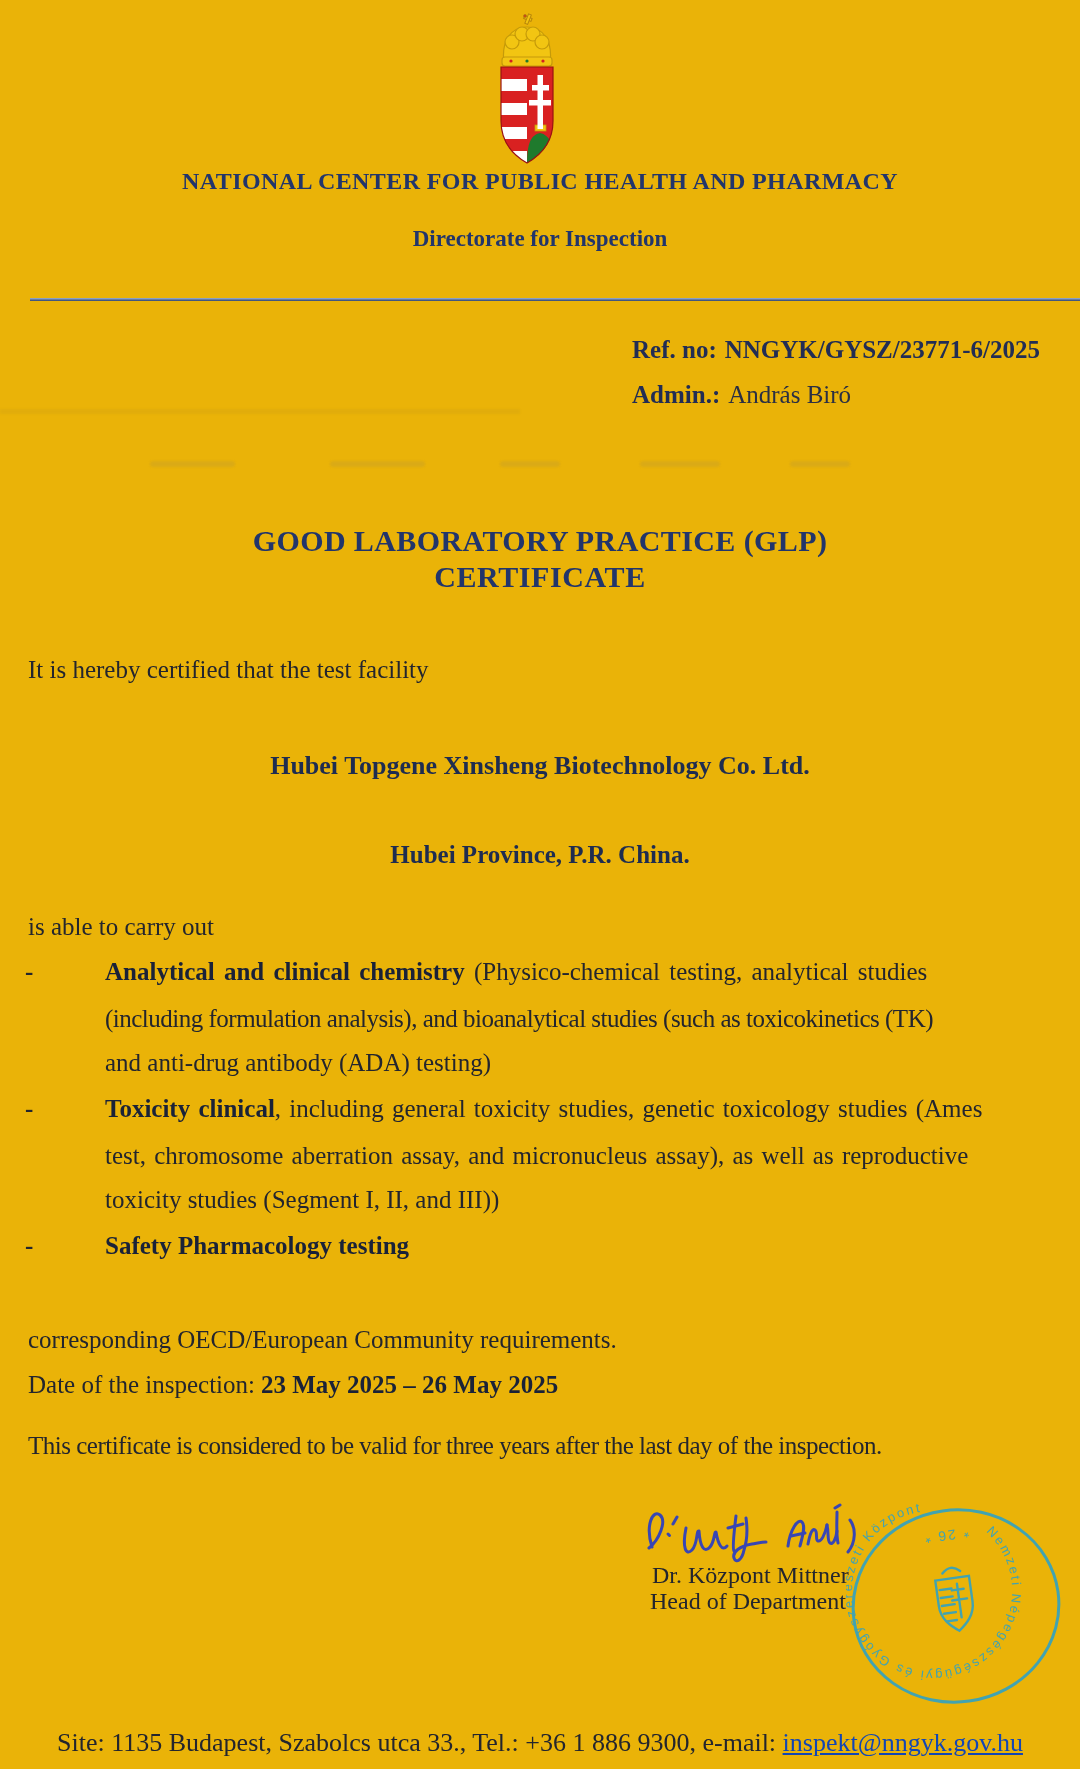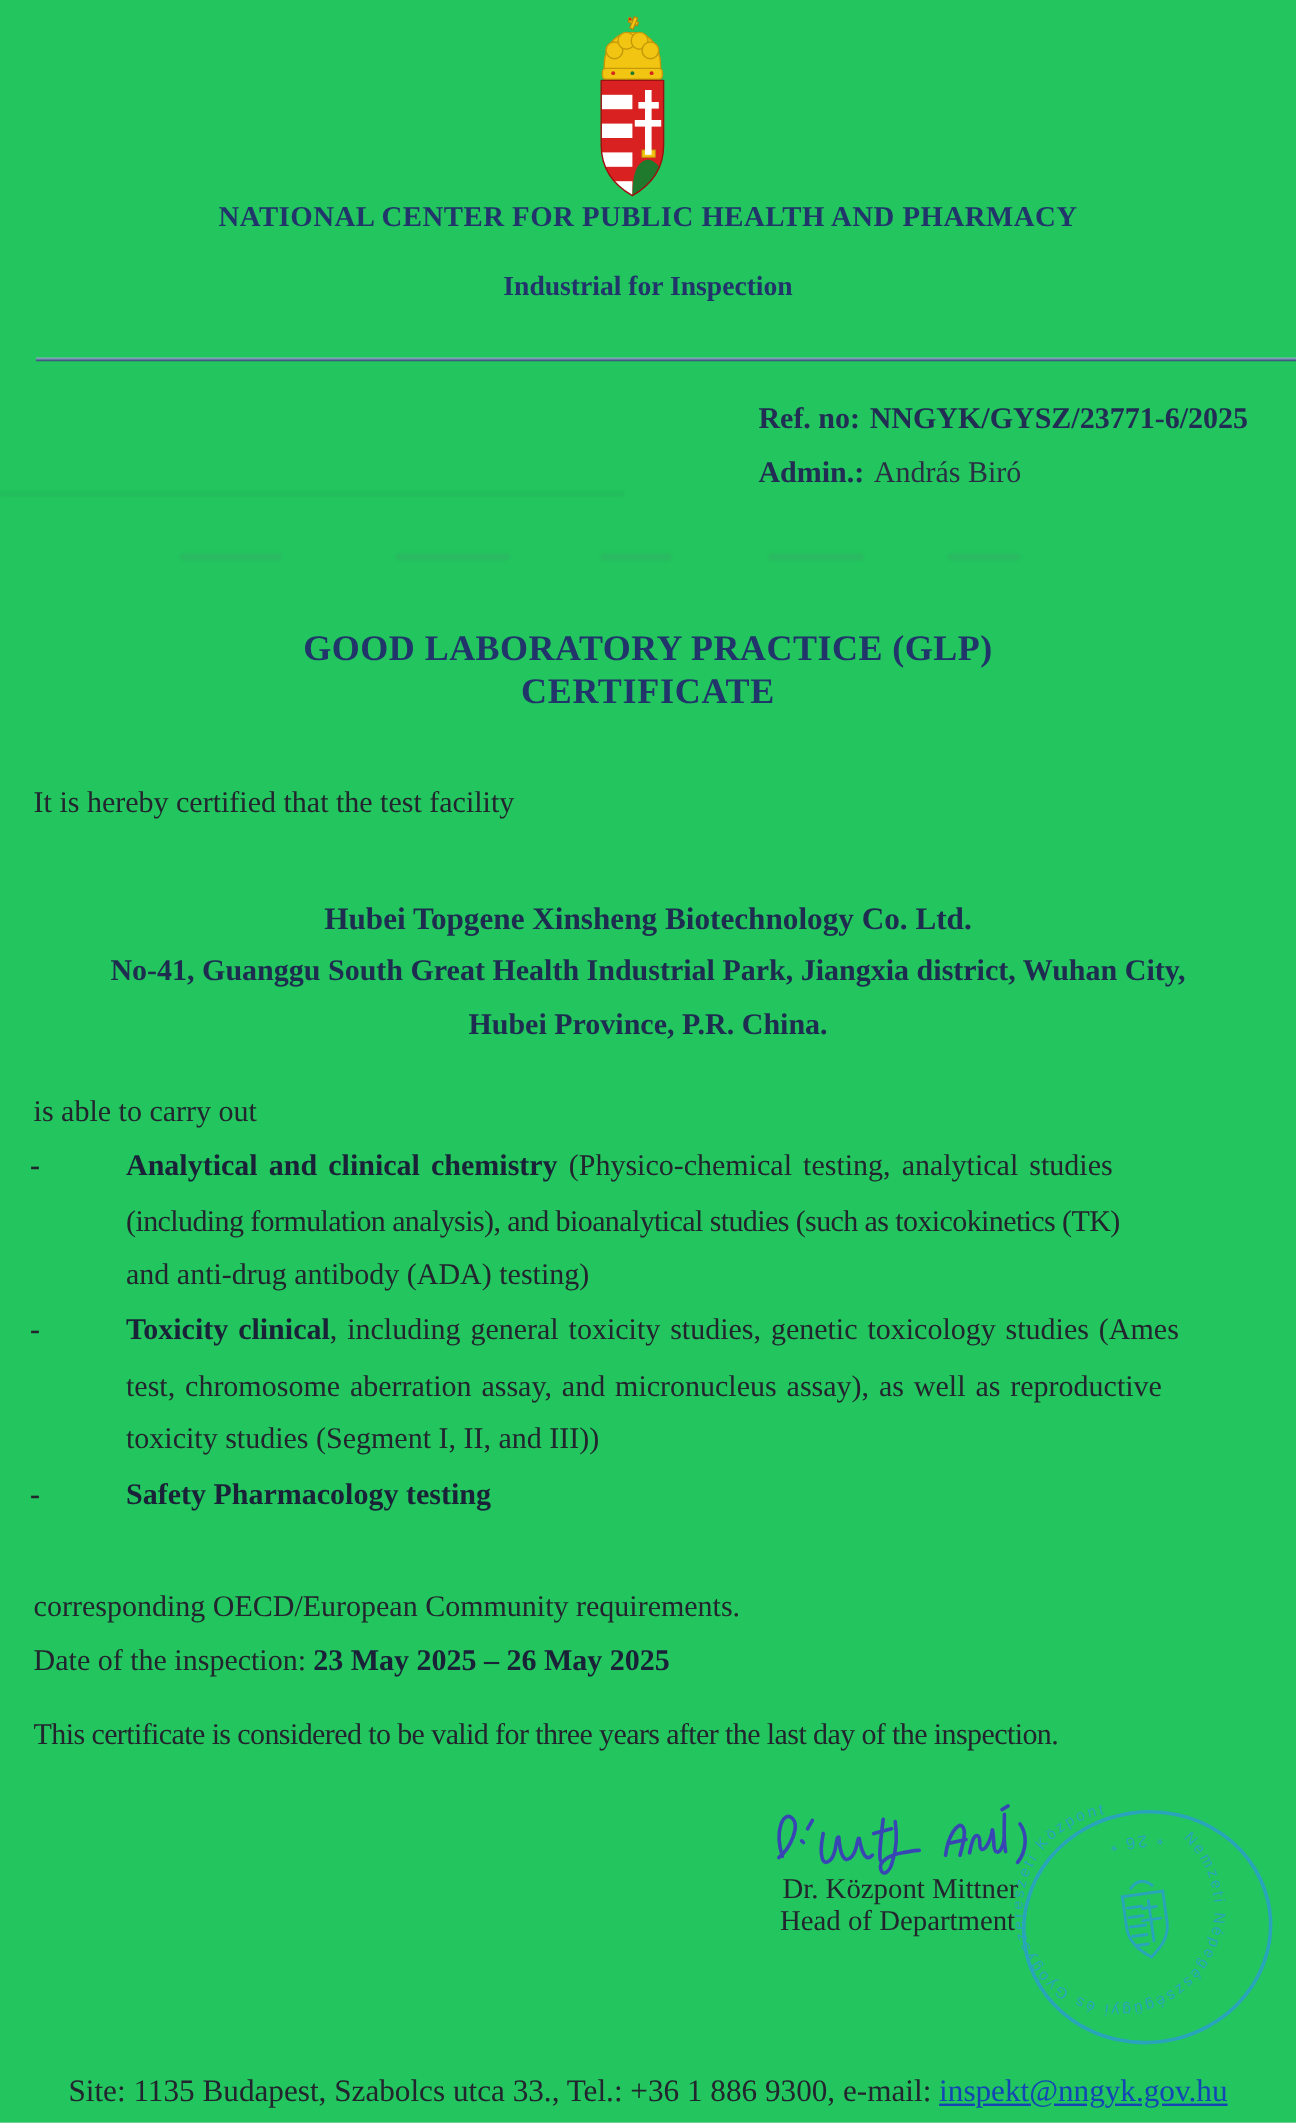--- a/index.html
+++ b/index.html
@@ -1,17 +1,17 @@
 <!DOCTYPE html>
 <html><head>
 <meta charset="utf-8">
 <style>
   html,body{margin:0;padding:0;background:#e8e8e8;}
   .page{
-    position:relative;width:1080px;height:1769px;background:#22c55e;
+    position:relative;width:1080px;height:1769px;background:#eab308;
     margin:0 auto;overflow:hidden;
     font-family:"Liberation Serif","DejaVu Serif",serif;
     color:#23252e;
   }
   .abs{position:absolute;white-space:nowrap;}
   .center{left:0;right:0;text-align:center;}
   .navy{color:#22356b;}
   .org-name{top:168px;font-size:24px;font-weight:bold;letter-spacing:.4px;}
   .directorate{top:226px;font-size:23px;font-weight:bold;}
   .rule{position:absolute;top:298px;left:30px;right:0;height:3px;
@@ -80,21 +80,21 @@
       <path d="M40,152 C40,132 43,122 53,120 C63,122 66,132 66,142 C60,149 50,152 40,152 Z" fill="#1f7a2d"></path>
       <rect x="48" y="112" width="11" height="6" fill="#f2c512" stroke="#c59a0a" stroke-width="0.8"></rect>
       <rect x="50.5" y="62" width="5.5" height="54" fill="#ffffff"></rect>
       <rect x="45" y="72" width="17" height="5.5" fill="#ffffff"></rect>
       <rect x="42" y="87" width="22" height="5.5" fill="#ffffff"></rect>
     </g>
     <path d="M14,54 H66 V108 C66 130 54 142 40 150 C26 142 14 130 14 108 Z" fill="none" stroke="#9a1212" stroke-width="1.2"></path>
   </svg>
 
   <div class="abs center org-name navy">NATIONAL CENTER FOR PUBLIC HEALTH AND PHARMACY</div>
-  <div class="abs center directorate navy">Industrial for Inspection</div>
+  <div class="abs center directorate navy">Directorate for Inspection</div>
 
   <div class="rule"></div>
 
   <div class="streak"></div>
   <div class="smudge" style="left:150px;width:85px;"></div>
   <div class="smudge" style="left:330px;width:95px;"></div>
   <div class="smudge" style="left:500px;width:60px;"></div>
   <div class="smudge" style="left:640px;width:80px;"></div>
   <div class="smudge" style="left:790px;width:60px;"></div>
 
@@ -104,21 +104,20 @@
   <div class="abs admin-line">
     <span class="lbl">Admin.:</span><span>András Biró</span>
   </div>
 
   <div class="abs center title1 navy">GOOD LABORATORY PRACTICE (GLP)</div>
   <div class="abs center title2 navy">CERTIFICATE</div>
 
   <div class="abs body-line" style="top:656px;left:28px;">It is hereby certified that the test facility</div>
 
   <div class="abs center facility-name">Hubei Topgene Xinsheng Biotechnology Co. Ltd.</div>
-  <div class="abs center addr" style="top:796px;">No-41, Guanggu South Great Health Industrial Park, Jiangxia district, Wuhan City,</div>
   <div class="abs center addr" style="top:841px;">Hubei Province, P.R. China.</div>
 
   <div class="abs body-line" style="top:913px;left:28px;">is able to carry out</div>
 
   <div class="dash" style="top:958px;">-</div>
   <div class="bl ws3" style="top:958px;"><b>Analytical and clinical chemistry</b><span> (Physico-chemical testing, analytical studies</span></div>
   <div class="bl tight" style="top:1005px;">(including formulation analysis), and bioanalytical studies (such as toxicokinetics (TK)</div>
   <div class="bl" style="top:1049px;">and anti-drug antibody (ADA) testing)</div>
 
   <div class="dash" style="top:1095px;">-</div>

